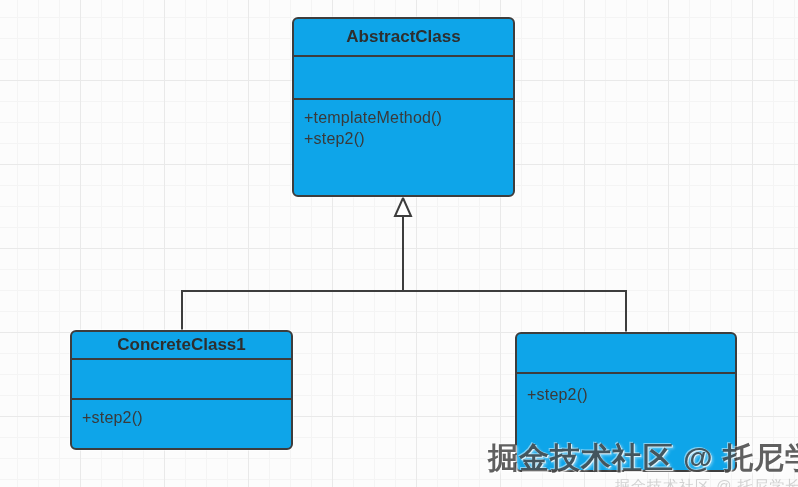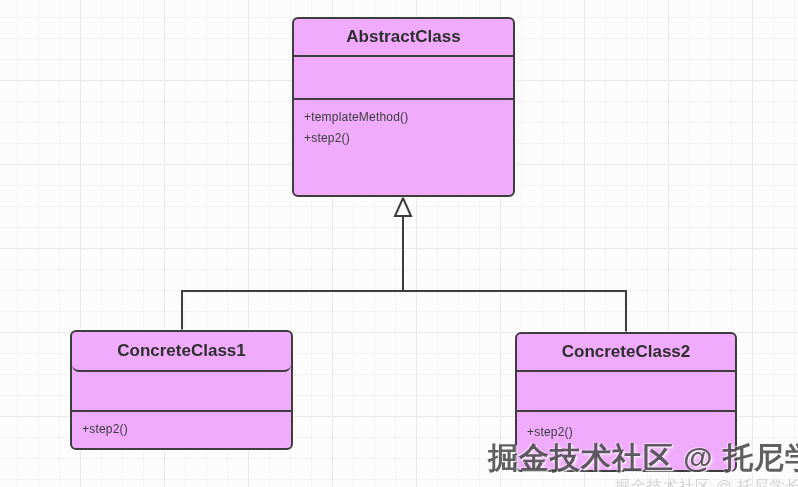--- a/index.html
+++ b/index.html
@@ -13,56 +13,56 @@
       linear-gradient(#e9e9e9 1px, transparent 1px),
       linear-gradient(90deg, #e9e9e9 1px, transparent 1px),
       linear-gradient(#f4f4f4 1px, transparent 1px),
       linear-gradient(90deg, #f4f4f4 1px, transparent 1px);
     background-size: 84px 84px, 84px 84px, 21px 21px, 21px 21px;
     background-position: -4px -4px;
   }
 
   .uml-class {
     position: absolute;
-    background: #f0abfc;
+    background: #0ea5e9;
     border: 2px solid #3d3d3d;
     border-radius: 6px;
     display: flex;
     flex-direction: column;
     box-shadow: 0 0 0 1px rgba(255,255,255,0.5);
   }
   .uml-title {
     display: flex;
     align-items: center;
     justify-content: center;
     font-weight: bold;
     font-size: 17px;
     color: #2e2e2e;
     border-bottom: 2px solid #3d3d3d;
   }
   .uml-attrs {
     border-bottom: 2px solid #3d3d3d;
   }
   .uml-methods {
     padding: 7px 0 0 10px;
-    font-size: 12px;
+    font-size: 16px;
     color: #3a3a3a;
     line-height: 21px;
     letter-spacing: 0.2px;
   }
   .uml-methods .method-line { display: block; white-space: nowrap; }
 
   
   #class-abstract { left: 292px; top: 17px; width: 223px; height: 180px; }
   #class-abstract .uml-title  { height: 38px; }
   #class-abstract .uml-attrs  { height: 43px; }
 
   
   #class-concrete1 { left: 70px; top: 330px; width: 223px; height: 120px; }
-  #class-concrete1 .uml-title { height: 40px; border-radius: 7px; }
+  #class-concrete1 .uml-title { height: 28px; }
   #class-concrete1 .uml-attrs { height: 40px; }
 
   
   #class-concrete2 { left: 515px; top: 332px; width: 222px; height: 140px; }
   #class-concrete2 .uml-title { height: 38px; }
   #class-concrete2 .uml-attrs { height: 40px; }
   #class-concrete2 .uml-methods { padding-top: 10px; }
 
   .connector-svg {
     position: absolute;
@@ -120,21 +120,20 @@
 
 <div class="uml-class" id="class-concrete1">
   <div class="uml-title">ConcreteClass1</div>
   <div class="uml-attrs"></div>
   <div class="uml-methods">
     <span class="method-line">+step2()</span>
   </div>
 </div>
 
 <div class="uml-class" id="class-concrete2">
-  <div class="uml-title">ConcreteClass2</div>
   <div class="uml-attrs"></div>
   <div class="uml-methods">
     <span class="method-line">+step2()</span>
   </div>
 </div>
 
 <div class="watermark">掘金技术社区 @ 托尼学长</div>
 <div class="watermark-faint">掘金技术社区 @ 托尼学长</div>
 
 </body></html>

